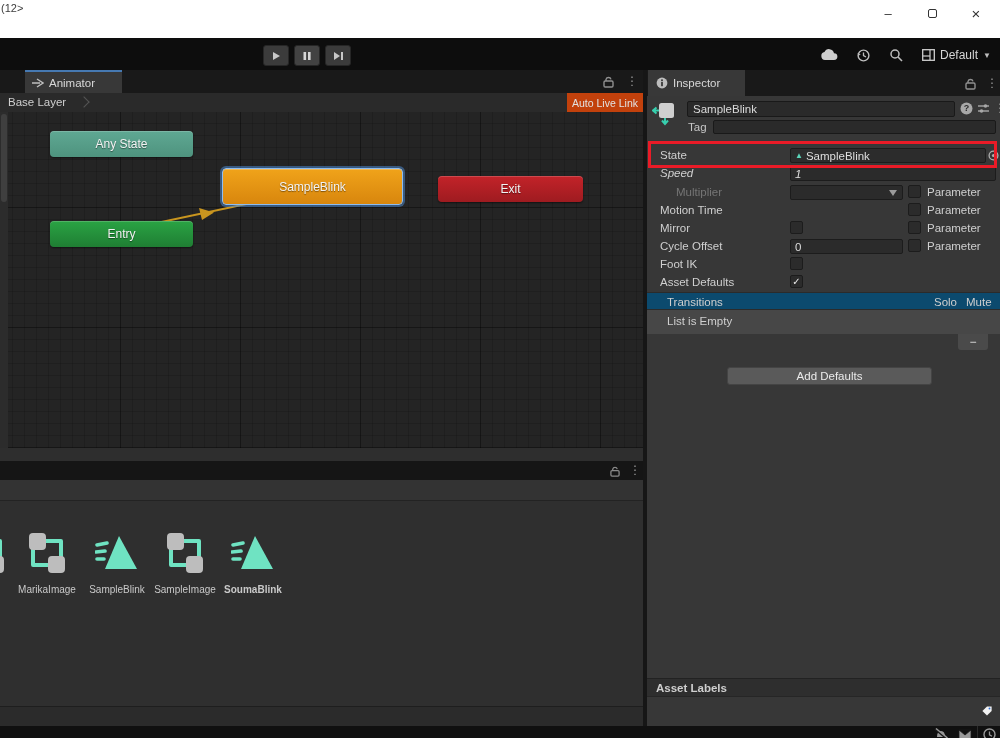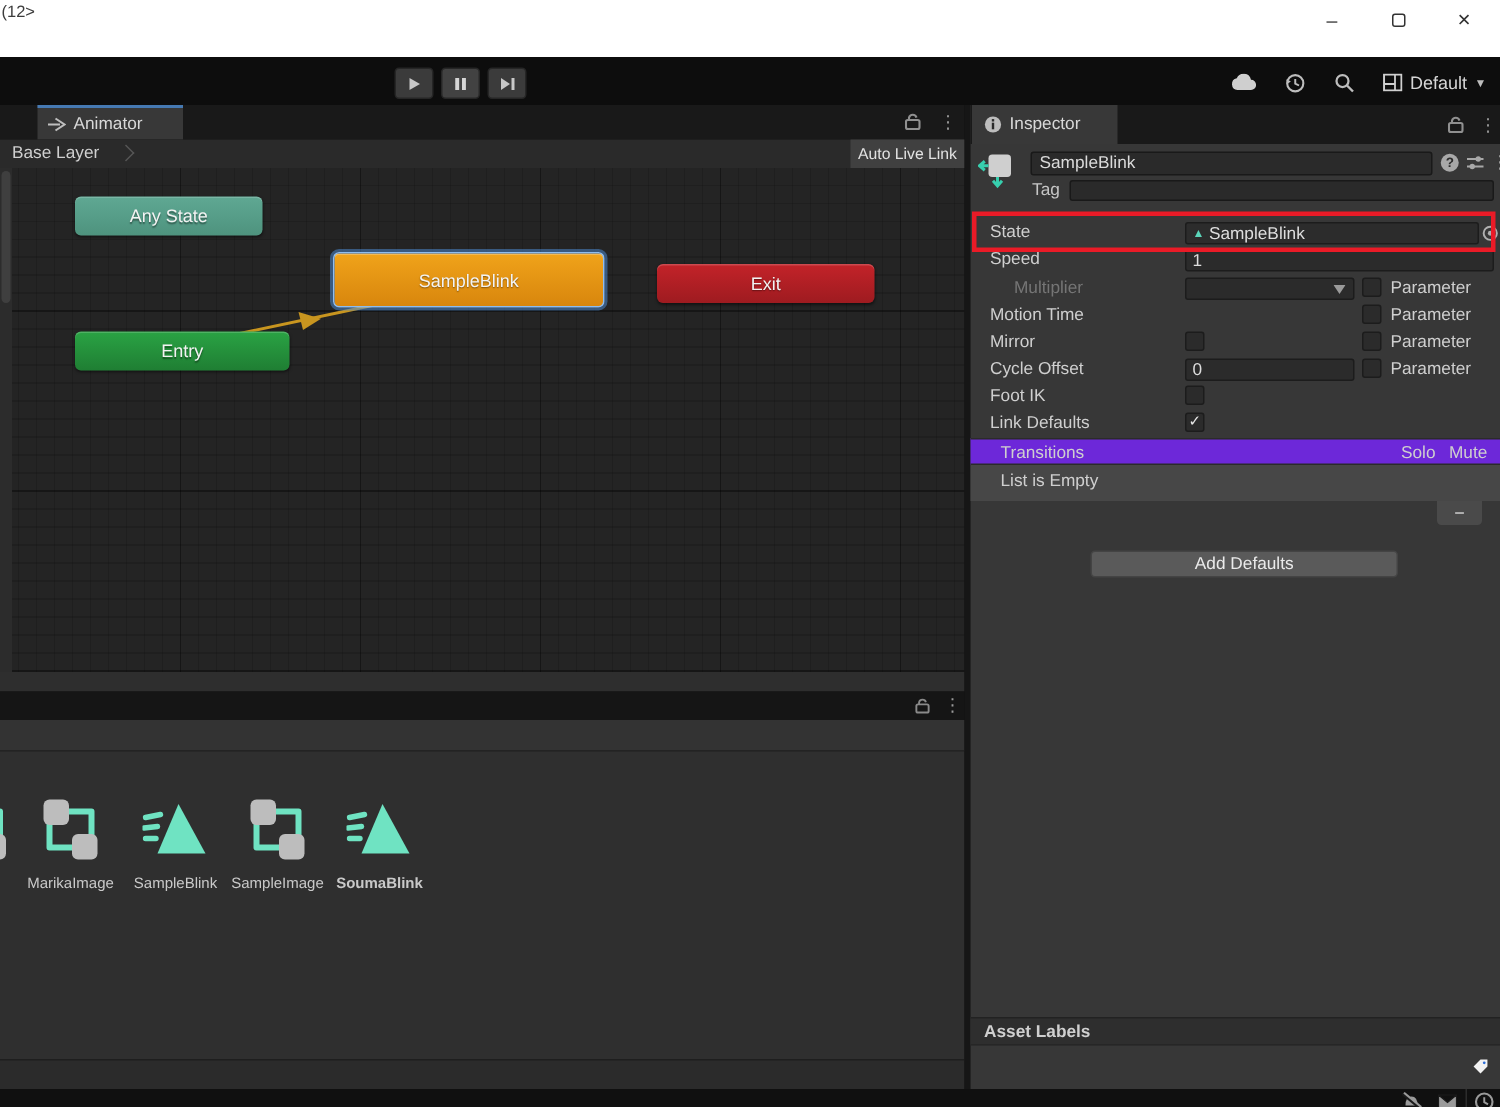--- a/index.html
+++ b/index.html
@@ -33,36 +33,36 @@
     border-top:2px solid #4679b2; display:flex; align-items:center; gap:5px; padding-left:7px;
     color:#d8d8d8; font-size:11.5px; }
   .lockico { color:#909090; }
   .kebab { color:#9a9a9a; font-size:12px; }
   #anim-lock { left:603px; top:74px; } #anim-kebab { left:626px; top:74px; }
 
   #breadcrumb-bar { left:0; top:93px; width:643px; height:19px; background:#2a2a2a; }
   #breadcrumb { left:8px; top:3px; font-size:11.5px; color:#cfcfcf; }
   #crumb-chev { left:80px; top:5px; width:8px; height:8px; border-top:1.5px solid #555;
     border-right:1.5px solid #555; transform:rotate(45deg); }
-  #auto-live-link { right:0; left:567px; top:0; width:76px; height:19px; background:#404040;
+  #auto-live-link { right:0; left:567px; top:0; width:76px; height:19px; background:#c2410c;
     color:#e2e2e2; font-size:10.5px; display:flex; align-items:center; justify-content:center; }
 
   #graph { left:0; top:112px; width:643px; height:336px; background:#242424; overflow:hidden;
     background-image:
       repeating-linear-gradient(0deg, rgba(0,0,0,.30) 0 1px, transparent 1px 120px),
       repeating-linear-gradient(90deg, rgba(0,0,0,.30) 0 1px, transparent 1px 120px),
       repeating-linear-gradient(0deg, rgba(0,0,0,.14) 0 1px, transparent 1px 12px),
       repeating-linear-gradient(90deg, rgba(0,0,0,.14) 0 1px, transparent 1px 12px); }
   #graph-scroll { left:0; top:112px; width:8px; height:336px; background:#2c2c2c; }
   #graph-thumb { left:1px; top:114px; width:6px; height:88px; background:#3f3f3f; border-radius:3px; }
 
   .node { position:absolute; border-radius:4px; display:flex; align-items:center; justify-content:center;
     color:#f3f3f3; font-size:12px; text-shadow:0 1px 1px rgba(0,0,0,.45);
     box-shadow: inset 0 1px 0 rgba(255,255,255,.18), 0 1px 2px rgba(0,0,0,.5); }
-  #node-anystate { left:50px; top:19px; width:125px; height:26px; }
+  #node-anystate { left:50px; top:19px; width:143px; height:26px; }
   #node-sampleblink { left:222px; top:56px; width:181px; height:37px;
     border:1.5px solid #8ebdf0; box-shadow:0 0 0 2px rgba(74,134,204,.55), inset 0 1px 0 rgba(255,255,255,.25); }
   #node-exit { left:438px; top:64px; width:145px; height:26px; }
   #node-entry { left:50px; top:109px; width:143px; height:26px; }
 
   
   #ctrl-path-bar { left:0; top:448px; width:643px; height:13px; background:#2e2e2e; }
 
   
   #proj-tabbar { left:0; top:461px; width:643px; height:19px; background:#151515; }
@@ -105,33 +105,33 @@
   .ilabel { position:absolute; left:13px; top:3px; font-size:11.5px; color:#cfcfcf; }
   .ilabel.dim { color:#757575; left:29px; }
   .ifield { position:absolute; left:143px; top:2px; height:15px; background:#2b2b2b;
     border:1px solid #1c1c1c; border-radius:2px; color:#dedede; font-size:11.5px; padding-left:4px;
     display:flex; align-items:center; }
   .chk { position:absolute; width:13px; height:13px; top:2px; background:#2b2b2b;
     border:1px solid #1c1c1c; border-radius:2px; color:#e9e9e9; font-size:10px; line-height:11px;
     text-align:center; }
   .pchk { left:261px; } .plabel { position:absolute; left:280px; top:3px; font-size:11.5px; color:#cfcfcf; }
 
-  #row-motion { top:76px; } #row-speed { top:94px; } #row-mult { top:113px; }
+  #row-motion { top:76px; } #row-speed { top:94px;font-style:italic; } #row-mult { top:113px; }
   #row-mtime { top:131px; } #row-mirror { top:149px; } #row-cycle { top:167px; }
   #row-footik { top:185px; } #row-wdef { top:203px; }
 
   #motion-field { left:143px; width:196px; background:#2c2c2c; }
   #motion-tri { color:#5bd6ba; font-size:8px; margin-right:3px; }
   #motion-picker { position:absolute; left:341px; top:4px; }
   #speed-field { width:206px; }
   #mult-dd { width:113px; }
   #mult-caret { position:absolute; right:5px; top:4px; }
   #cycle-field { width:113px; }
 
-  #trans-hdr { top:222px; height:18px; background:#6d28d9; border-top:1px solid #2b2b2b;
+  #trans-hdr { top:222px; height:18px; background:#0c4a6e; border-top:1px solid #2b2b2b;
     border-bottom:1px solid #2b2b2b; }
   #trans-title { left:20px; }
   #trans-solo { position:absolute; left:287px; top:3px; font-size:11.5px; color:#cfcfcf; }
   #trans-mute { position:absolute; left:319px; top:3px; font-size:11.5px; color:#cfcfcf; }
   #trans-list { top:240px; height:24px; background:#474747; }
   #trans-empty { left:20px; top:5px; }
   #trans-minus { left:311px; top:264px; width:30px; height:16px; background:#4a4a4a;
     border-radius:0 0 3px 3px; color:#dddddd; font-size:12px; display:flex; align-items:center;
     justify-content:center; }
   #add-behaviour { left:80px; top:297px; width:205px; height:18px; background:#5a5a5a;
@@ -415,21 +415,21 @@
       <div class="ilabel">Cycle Offset</div>
       <div class="ifield" id="cycle-field">0</div>
       <div class="chk pchk"></div>
       <div class="plabel">Parameter</div>
     </div>
     <div class="irow" id="row-footik">
       <div class="ilabel">Foot IK</div>
       <div class="chk" style="left:143px;"></div>
     </div>
     <div class="irow" id="row-wdef">
-      <div class="ilabel">Link Defaults</div>
+      <div class="ilabel">Asset Defaults</div>
       <div class="chk" style="left:143px;">✓</div>
     </div>
 
     <div class="irow" id="trans-hdr">
       <div class="ilabel" id="trans-title">Transitions</div>
       <div id="trans-solo">Solo</div>
       <div id="trans-mute">Mute</div>
     </div>
     <div class="irow" id="trans-list">
       <div class="ilabel" id="trans-empty">List is Empty</div>

